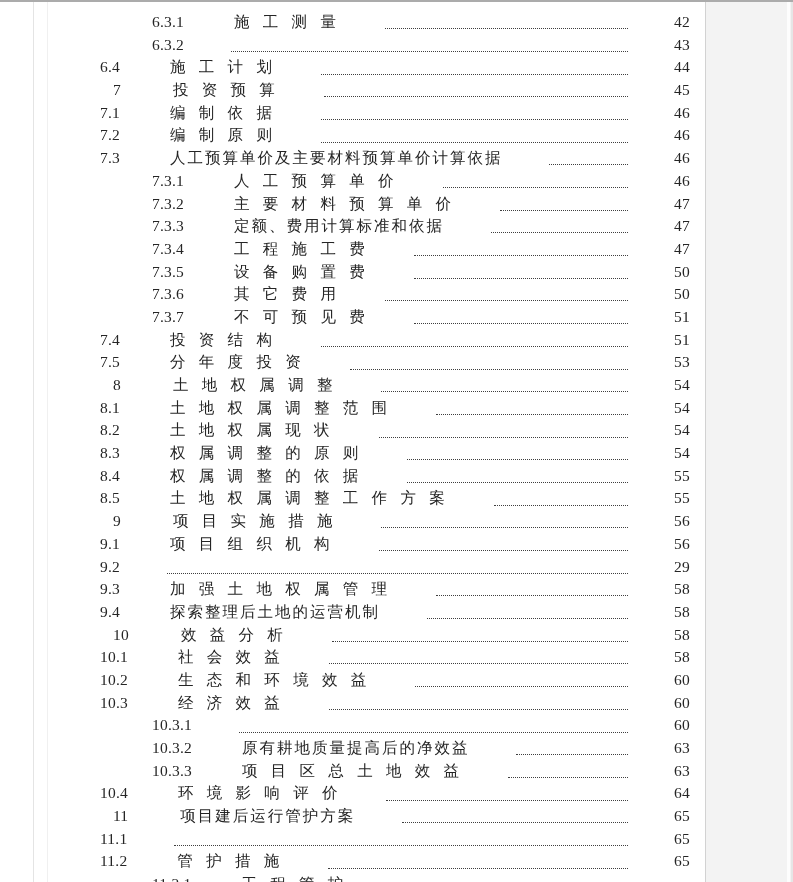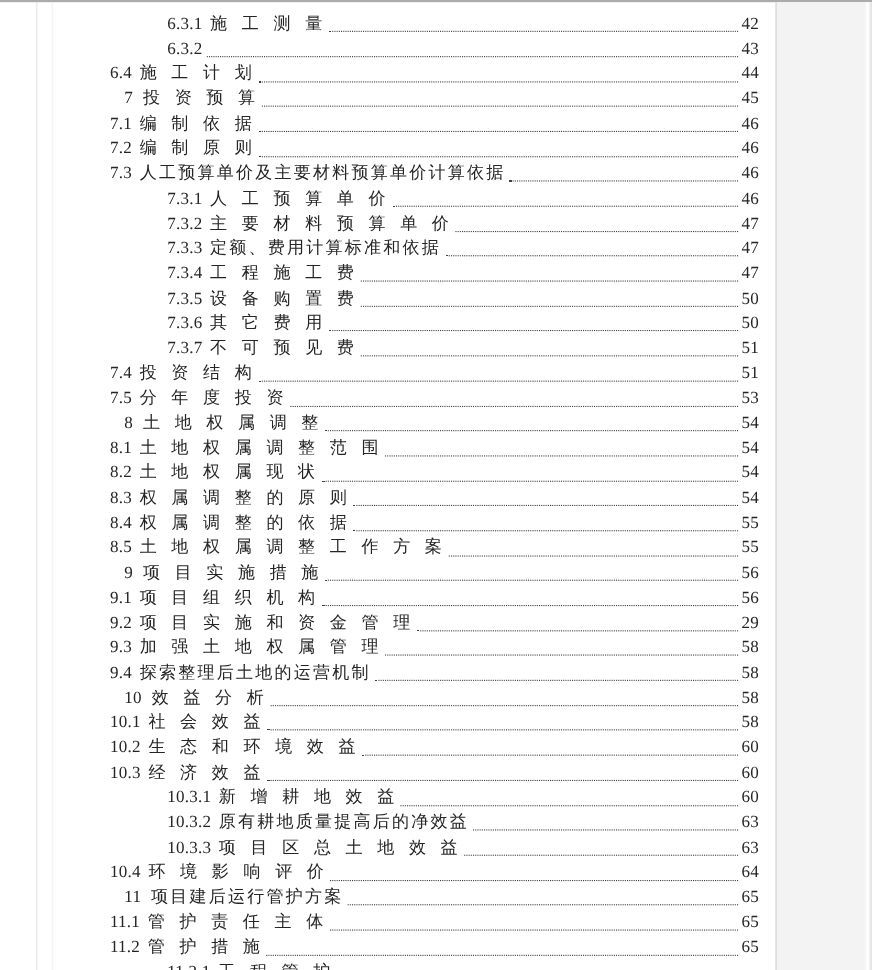--- a/index.html
+++ b/index.html
@@ -24,20 +24,21 @@
     box-sizing:border-box;
   }
   .row{
     display:flex;
     align-items:baseline;
     height:22.7px;
     line-height:22.7px;
     padding-right:97px;
     font-size:15.5px;
     white-space:nowrap;
+    gap:43px;
   }
   .lvl1{padding-left:113px;}
   .lvl2{padding-left:100px;}
   .lvl3{padding-left:152px;}
   .num{letter-spacing:0.2px;}
   .title{margin-left:7px;letter-spacing:2px;font-family:Liberation Mono, monospace;}
   .lvl1 .title{margin-left:9px;}
   .leader{
     flex:1 1 auto;
     align-self:flex-end;
@@ -204,21 +205,20 @@
       <span class="pg">56</span>
     </div>
     <div class="row lvl2">
       <span class="num">9.1</span>
       <span class="title">项 目 组 织 机 构</span>
       <span class="leader"></span>
       <span class="pg">56</span>
     </div>
     <div class="row lvl2">
       <span class="num">9.2</span>
-      <span class="title">项 目 实 施 和 资 金 管 理</span>
       <span class="leader"></span>
       <span class="pg">29</span>
     </div>
     <div class="row lvl2">
       <span class="num">9.3</span>
       <span class="title">加 强 土 地 权 属 管 理</span>
       <span class="leader"></span>
       <span class="pg">58</span>
     </div>
     <div class="row lvl2">
@@ -246,21 +246,20 @@
       <span class="pg">60</span>
     </div>
     <div class="row lvl2">
       <span class="num">10.3</span>
       <span class="title">经 济 效 益</span>
       <span class="leader"></span>
       <span class="pg">60</span>
     </div>
     <div class="row lvl3">
       <span class="num">10.3.1</span>
-      <span class="title">新 增 耕 地 效 益</span>
       <span class="leader"></span>
       <span class="pg">60</span>
     </div>
     <div class="row lvl3">
       <span class="num">10.3.2</span>
       <span class="title">原有耕地质量提高后的净效益</span>
       <span class="leader"></span>
       <span class="pg">63</span>
     </div>
     <div class="row lvl3">
@@ -276,21 +275,20 @@
       <span class="pg">64</span>
     </div>
     <div class="row lvl1">
       <span class="num">11</span>
       <span class="title">项目建后运行管护方案</span>
       <span class="leader"></span>
       <span class="pg">65</span>
     </div>
     <div class="row lvl2">
       <span class="num">11.1</span>
-      <span class="title">管 护 责 任 主 体</span>
       <span class="leader"></span>
       <span class="pg">65</span>
     </div>
     <div class="row lvl2">
       <span class="num">11.2</span>
       <span class="title">管 护 措 施</span>
       <span class="leader"></span>
       <span class="pg">65</span>
     </div>
     <div class="row lvl3 partial">

